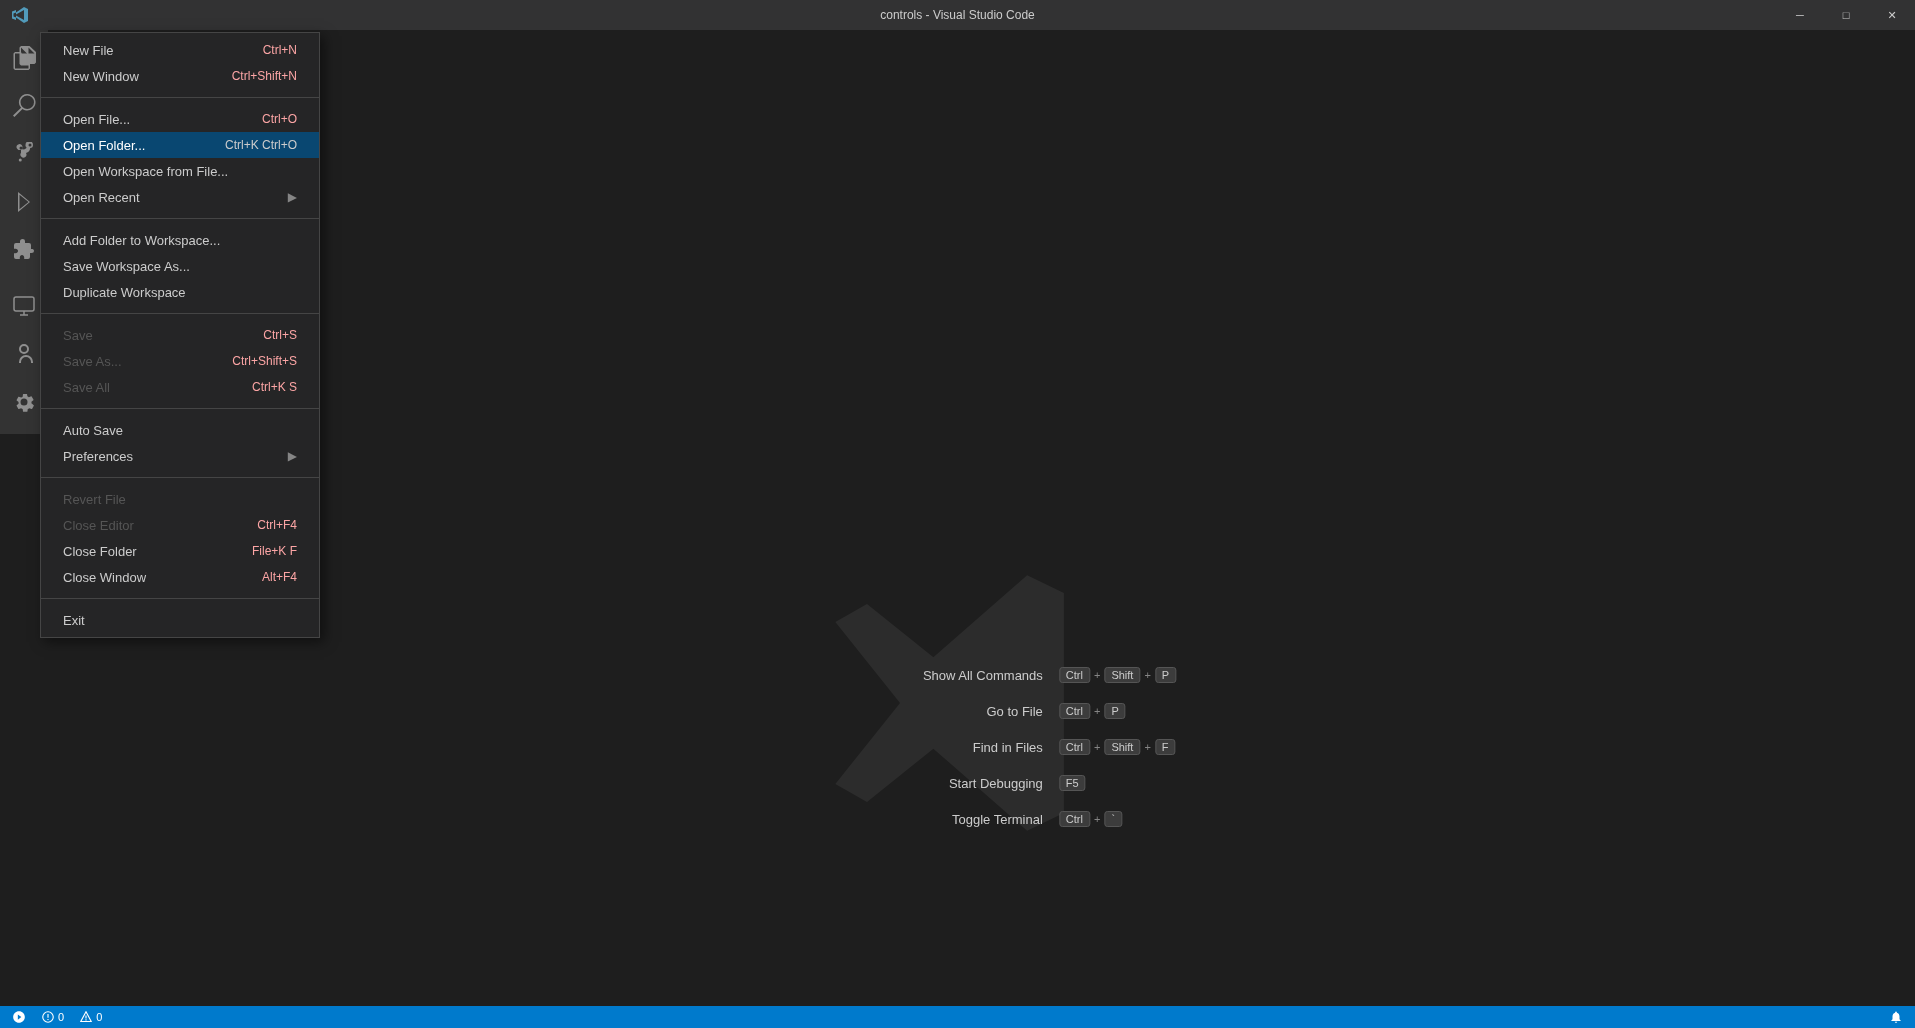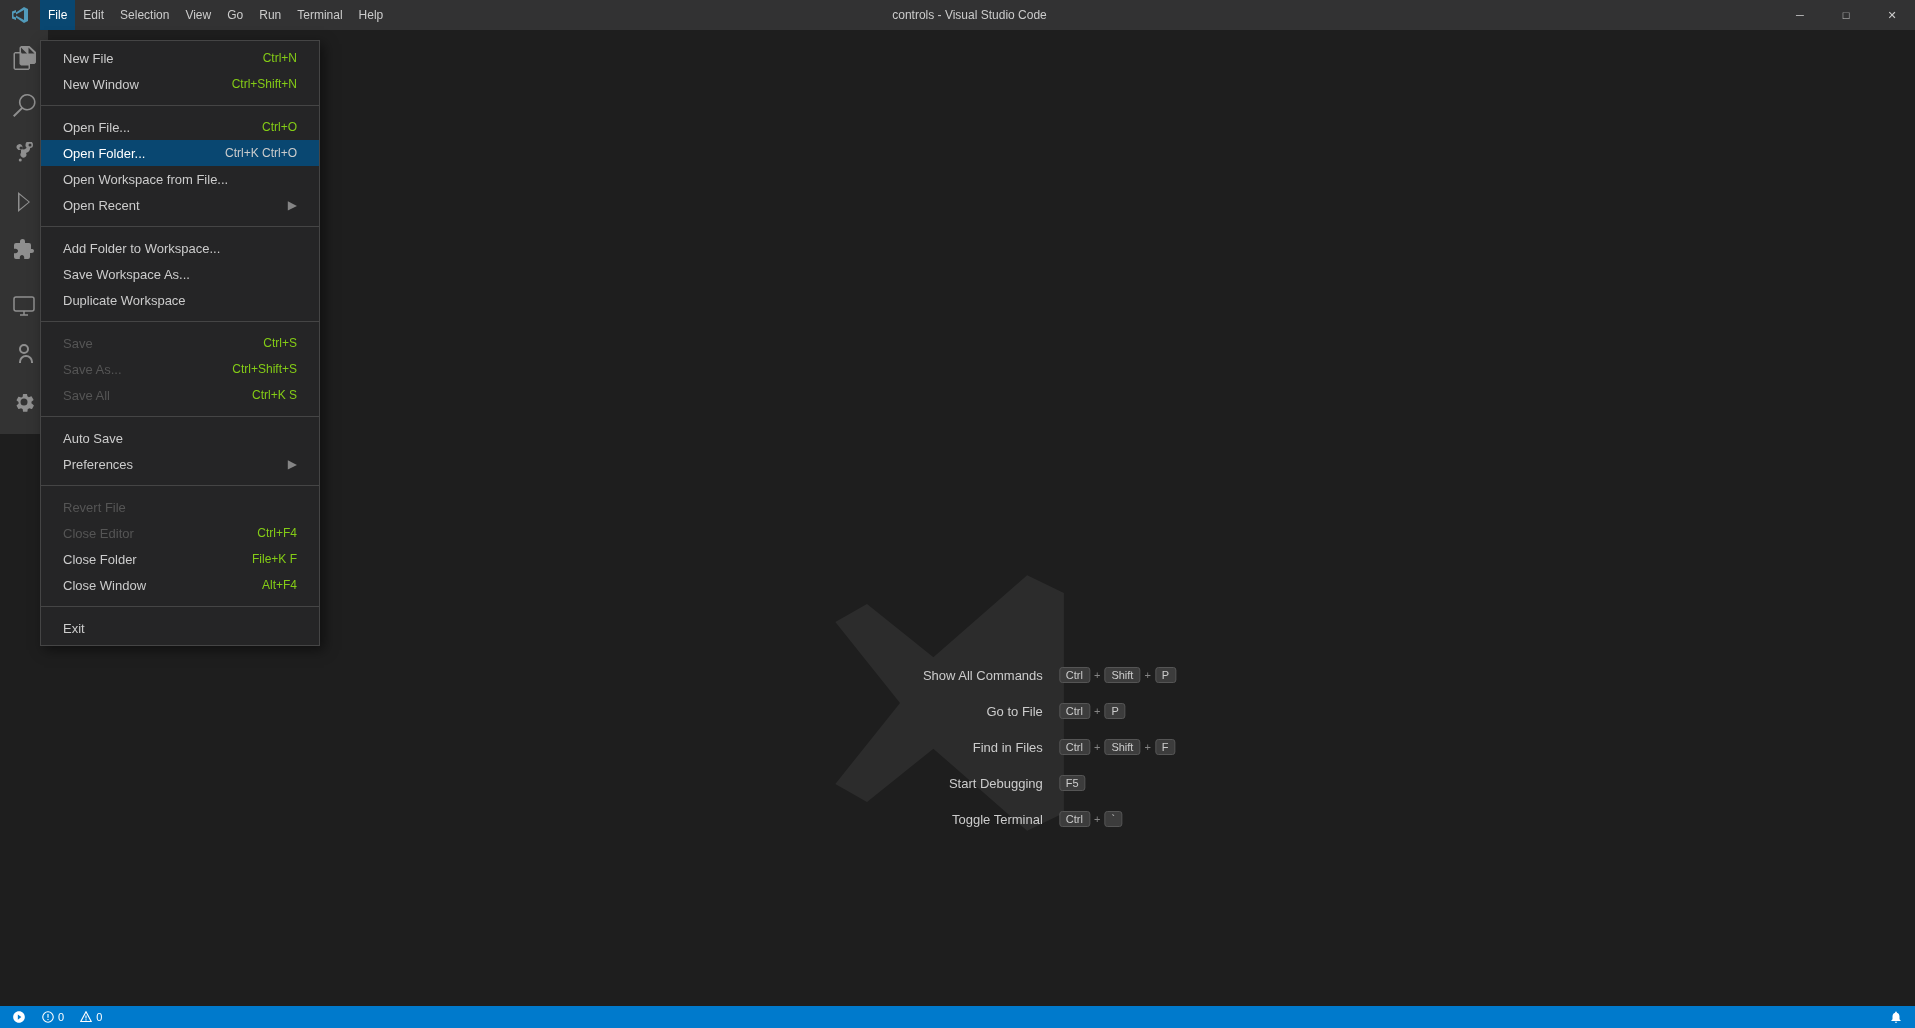--- a/index.html
+++ b/index.html
@@ -49,21 +49,20 @@
     .menu-item.active {
       background: #094771;
       color: #ffffff;
     }
     .title-bar-title {
       position: absolute;
       left: 50%;
       transform: translateX(-50%);
       font-size: 12px;
       color: #cccccc;
-      margin-left: 12px;
     }
     .title-bar-controls {
       position: absolute;
       right: 0;
       display: flex;
       height: 100%;
     }
     .title-btn {
       width: 46px;
       height: 100%;
@@ -171,21 +170,21 @@
       color: #cccccc;
     }
     .key-plus {
       color: #858585;
       font-size: 11px;
     }
 
     
     .dropdown-menu {
       position: absolute;
-      top: 40px;
+      top: 32px;
       left: 40px;
       background: #252526;
       border: 1px solid #454545;
       min-width: 280px;
       z-index: 1000;
       box-shadow: 4px 4px 12px rgba(0,0,0,0.5);
     }
     .menu-section {
       padding: 4px 0;
     }
@@ -207,21 +206,21 @@
     .dropdown-item.highlighted {
       background: #094771;
       color: #ffffff;
     }
     .dropdown-item.disabled {
       color: #555555;
       cursor: default;
     }
     .dropdown-item-label {}
     .dropdown-item-shortcut {
-      color: #84cc16;
+      color: #fca5a5;
       font-size: 12px;
       margin-left: 30px;
     }
     .dropdown-item.highlighted .dropdown-item-shortcut {
       color: #cccccc;
     }
     .dropdown-item .arrow {
       color: #858585;
       font-size: 12px;
     }
@@ -262,30 +261,20 @@
     }
   </style>
 </head>
 <body>
 
 <div class="title-bar">
   <div class="title-bar-icon">
     <svg width="16" height="16" viewBox="0 0 16 16" fill="none">
       <path d="M12 0L4 5.5V3L0 4.5v7L4 13v-2.5L12 16l4-2V2L12 0zM4 10.5L1.5 9.5v-3L4 5.5v5zm8 2.5L4 8.5V7.5L12 3v10z" fill="#519aba"></path>
     </svg>
-  </div>
-  <div class="title-bar-menu">
-    <div class="menu-item active">File</div>
-    <div class="menu-item">Edit</div>
-    <div class="menu-item">Selection</div>
-    <div class="menu-item">View</div>
-    <div class="menu-item">Go</div>
-    <div class="menu-item">Run</div>
-    <div class="menu-item">Terminal</div>
-    <div class="menu-item">Help</div>
   </div>
   <div class="title-bar-title">controls - Visual Studio Code</div>
   <div class="title-bar-controls">
     <div class="title-btn">─</div>
     <div class="title-btn">□</div>
     <div class="title-btn close">✕</div>
   </div>
 </div>
 
 <div class="main-layout">

